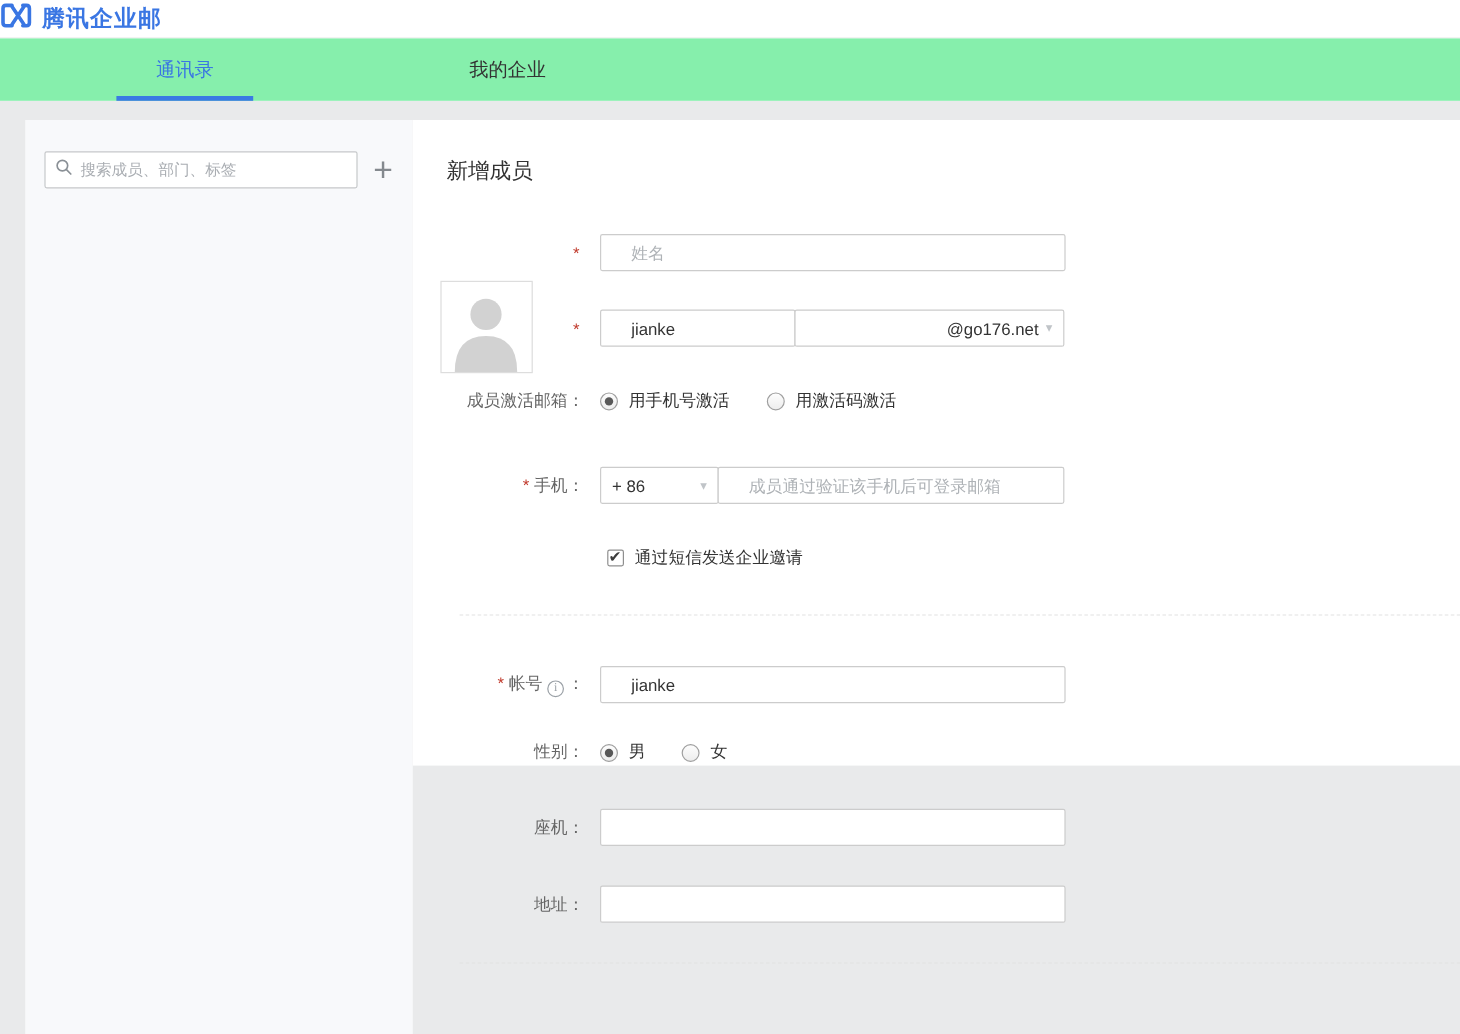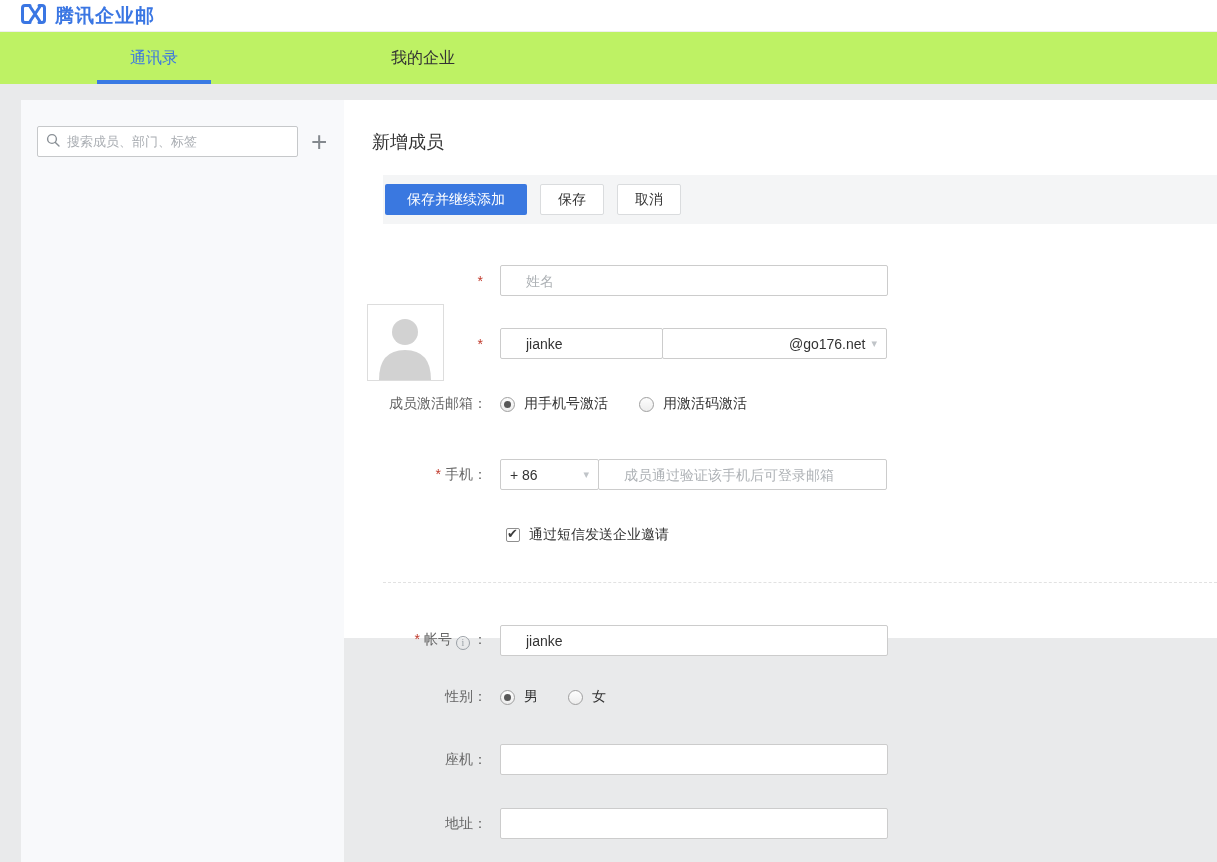--- a/index.html
+++ b/index.html
@@ -1,26 +1,26 @@
 <!DOCTYPE html>
 <html><head>
 <meta charset="utf-8">
 <style>
   * { margin:0; padding:0; box-sizing:border-box; }
   html,body { width:1217px; height:862px; overflow:hidden; background:#fff;
     font-family:"Liberation Sans","DejaVu Sans",sans-serif; }
 
   
   .header { height:32px; background:#fff; display:flex; align-items:center;
-    padding-left:20px; border-bottom:1px solid #efefef; }
+    border-bottom:1px solid #efefef; }
   .brand { display:flex; align-items:center; }
   .brand-text { color:#3a76e3; font-size:19px; font-weight:bold; margin-left:8px; letter-spacing:1px; }
 
   
-  .tabbar { height:52px; background:#bef264; position:relative; }
+  .tabbar { height:52px; background:#86efac; position:relative; }
   .tab { position:absolute; top:0; height:52px; display:flex; align-items:center;
     justify-content:center; font-size:16px; color:#333; cursor:pointer; }
   .tab-contacts { left:97px; width:114px; color:#3a76e3; }
   .tab-contacts .underline { position:absolute; left:0; right:0; bottom:0; height:4px; background:#3a7ae3; }
   .tab-company { left:368px; width:110px; }
 
   
   .content { height:778px; background:#e9eaeb; padding:16px 0 0 21px; display:flex; }
 
   
@@ -147,25 +147,20 @@
         <input class="search-input" type="text" placeholder="搜索成员、部门、标签" style="">
       </div>
       <span class="plus-btn">+</span>
     </div>
 
   </div>
 
   <div class="main">
     <div class="page-title">新增成员</div>
 
-    <div class="toolbar">
-      <button class="btn btn-primary">保存并继续添加</button>
-      <button class="btn btn-default">保存</button>
-      <button class="btn btn-default">取消</button>
-    </div>
 
     <div class="form">
 
       <div class="avatar">
         <svg width="75" height="72" viewBox="0 0 75 72">
           <circle cx="37" cy="24" r="13" fill="#d2d2d2"></circle>
           <path d="M11 72 Q11 42 37 42 Q63 42 63 72 Z" fill="#d2d2d2"></path>
         </svg>
       </div>
 

